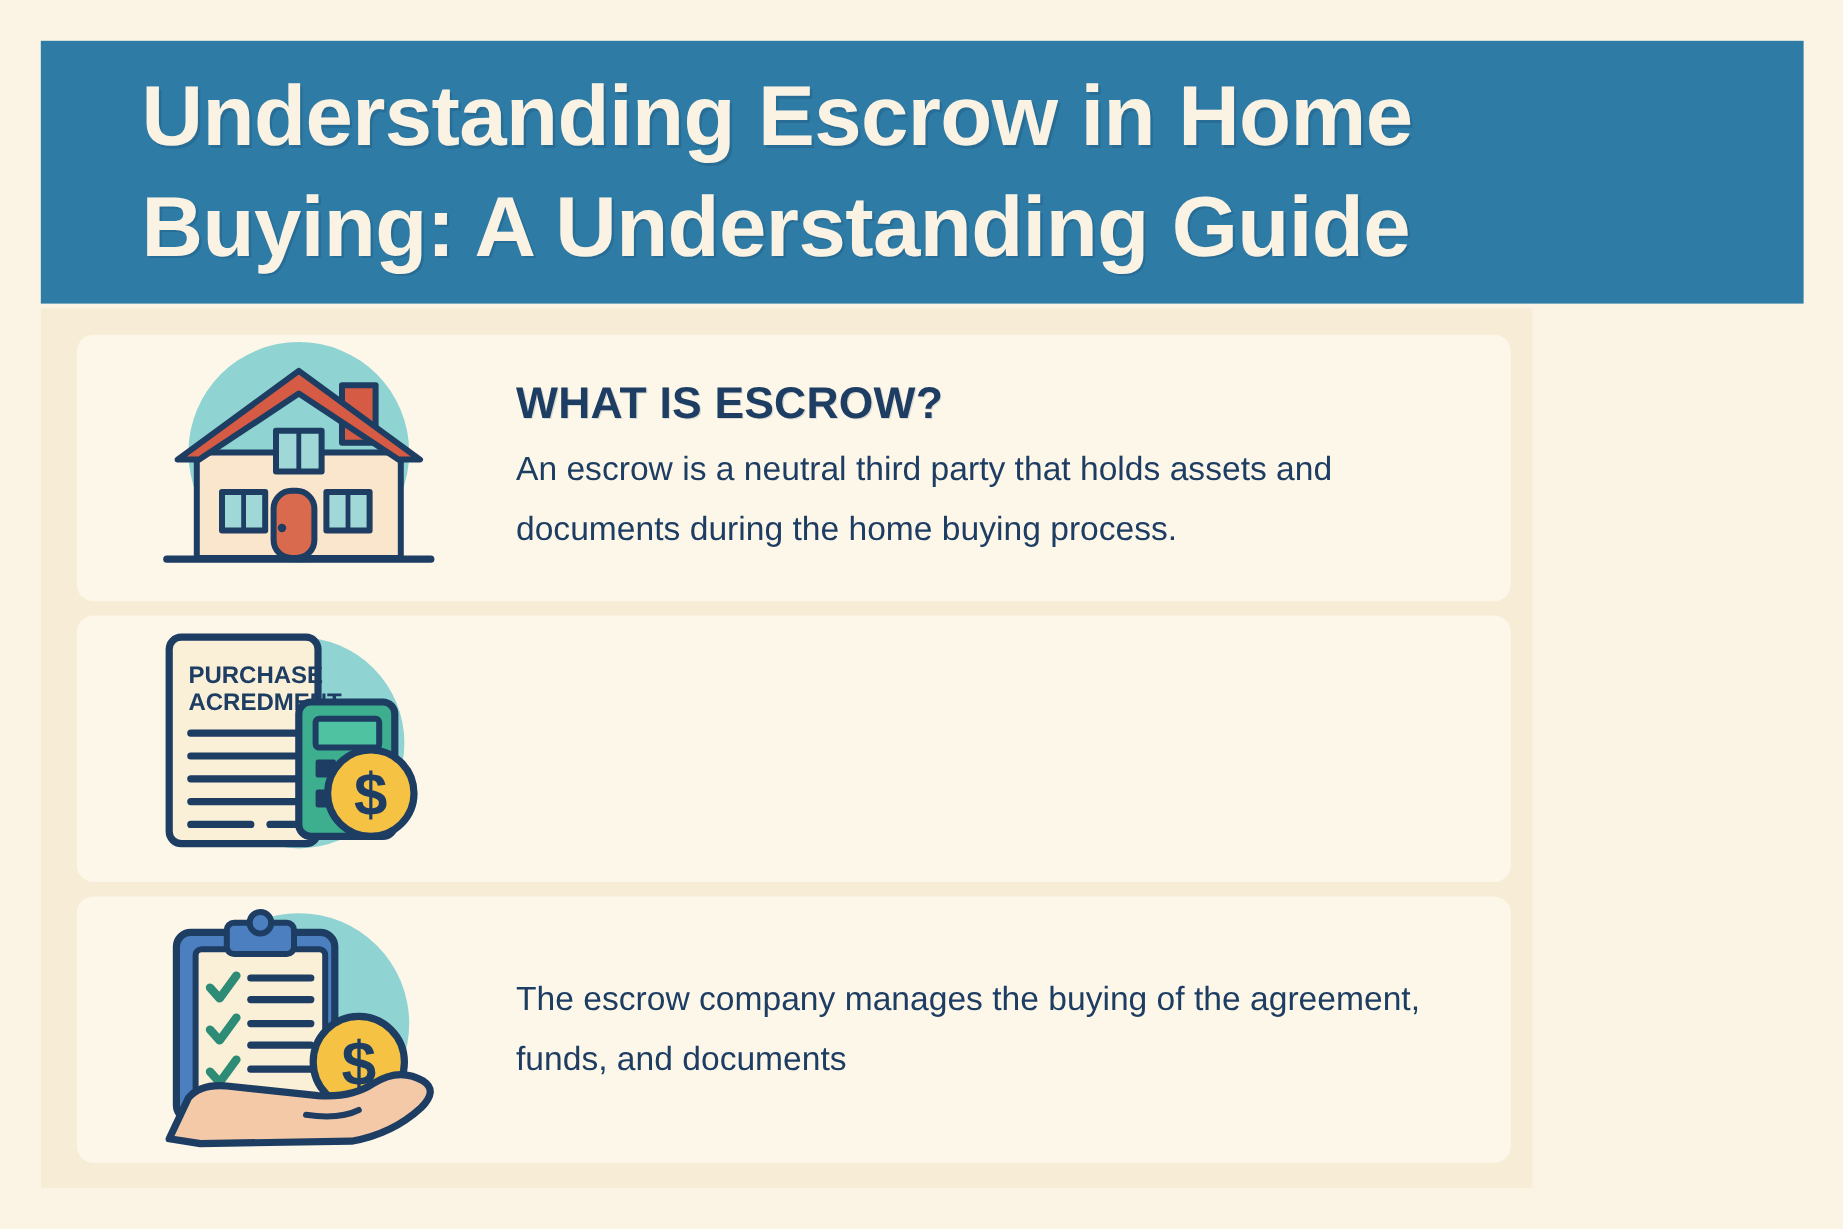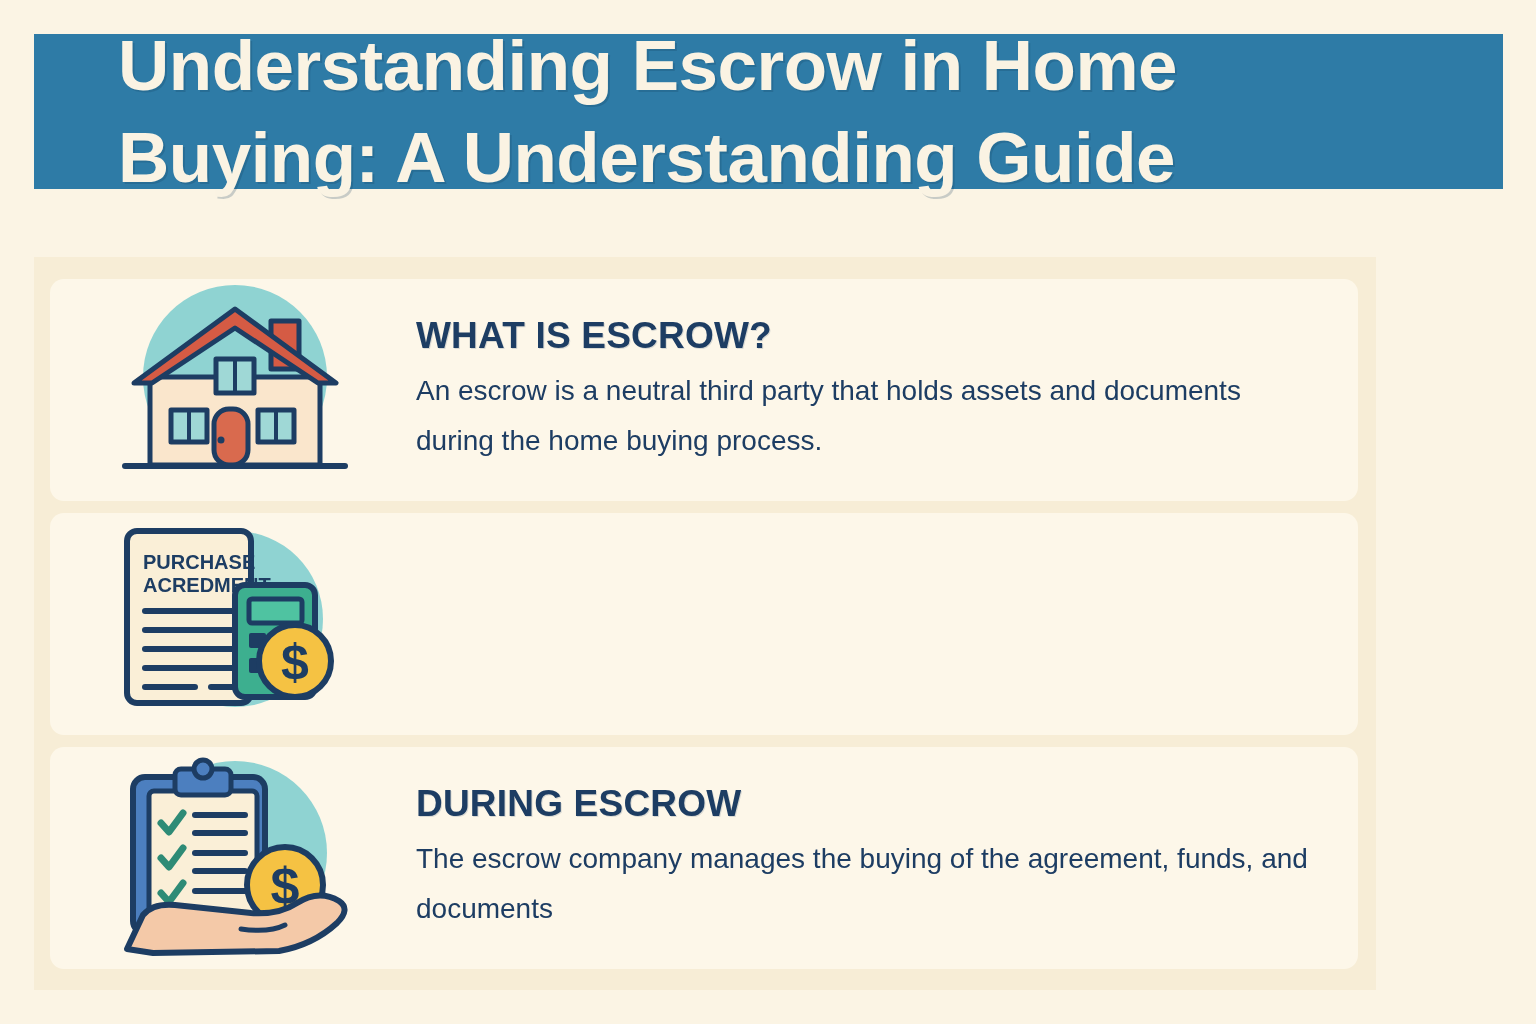--- a/index.html
+++ b/index.html
@@ -21,21 +21,21 @@
     background: #FBF4E4;
     box-sizing: border-box;
   }
 
   
   .header-bar {
     position: absolute;
     left: 34px;
     top: 34px;
     width: 1469px;
-    height: 155px;
+    height: 219px;
     background: #2E7BA6;
     box-sizing: border-box;
     display: flex;
     flex-direction: column;
     justify-content: center;
     padding: 0 84px;
   }
   .header-title {
     color: #FAF3E3;
     font-family: "Liberation Sans", sans-serif;
@@ -48,25 +48,25 @@
   }
   .header-title .line2 {
     display: block;
   }
 
   
   .panel {
     position: absolute;
     left: 34px;
     top: 257px;
-    width: 1342px;
+    width: 1243px;
     height: 733px;
     background: #F7EDD6;
     box-sizing: border-box;
-    padding: 22px 18px 22px 16px;
+    padding: 22px 18px 22px 30px;
   }
 
   .cards {
     display: flex;
     flex-direction: column;
     gap: 12px;
   }
 
   .card {
     position: relative;
@@ -221,20 +221,19 @@
             <line x1="112" y1="138" x2="162" y2="138" stroke="#1D3D63" stroke-width="6" stroke-linecap="round"></line>
 
             <circle cx="202" cy="132" r="38" fill="#F5C243" stroke="#1D3D63" stroke-width="6"></circle>
             <text x="202" y="151" text-anchor="middle" font-family="Liberation Sans, sans-serif" font-size="52" font-weight="bold" fill="#1D3D63">$</text>
 
             <path d="M44 196 L60 162 Q70 150 92 152 L168 160 Q196 162 214 150 Q236 136 256 148 Q268 156 254 170 Q230 192 196 198 L70 200 Z" fill="#F4C9A8" stroke="#1D3D63" stroke-width="6" stroke-linejoin="round"></path>
             <path d="M158 176 Q186 180 202 172" fill="none" stroke="#1D3D63" stroke-width="5" stroke-linecap="round"></path>
           </svg>
         </div>
         <div class="text-slot">
-          <h2 class="card-heading">DURING ESCROW</h2>
           <p class="card-body">The escrow company manages the buying of the agreement, funds, and documents</p>
         </div>
       </div>
 
     </div>
   </div>
 </div>
 
 </body></html>

